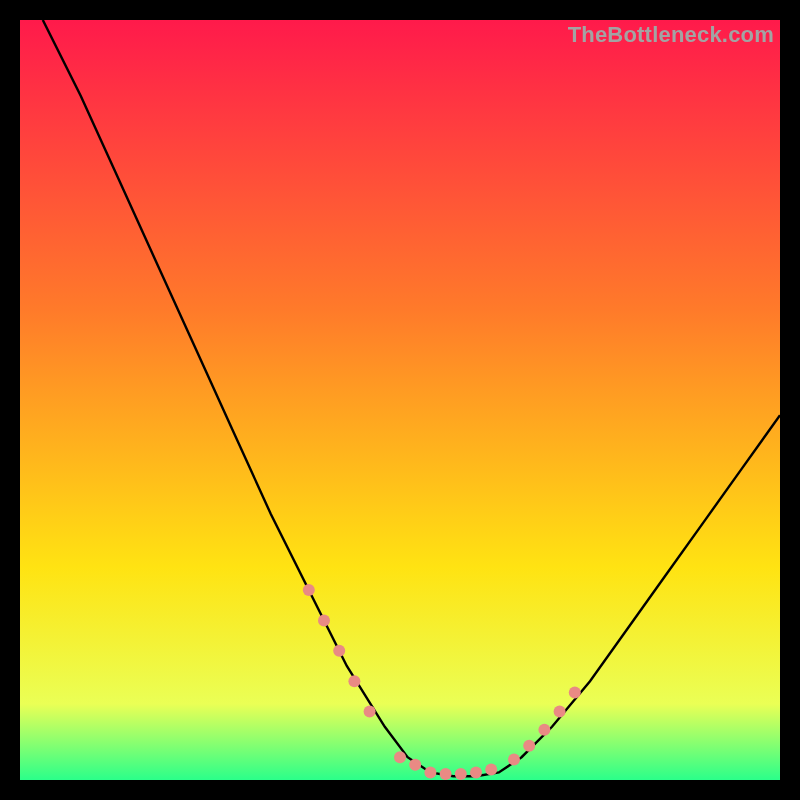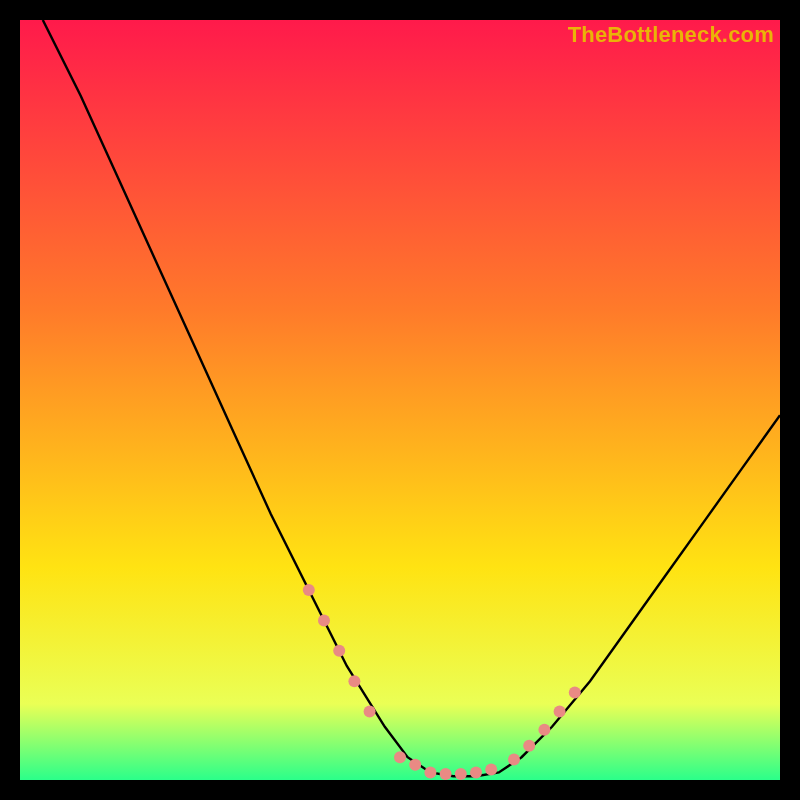--- a/index.html
+++ b/index.html
@@ -23,21 +23,21 @@
     position: absolute;
     left: 0;
     top: 0;
     width: 760px;
     height: 760px;
   }
   .watermark {
     position: absolute;
     top: 2px;
     right: 6px;
-    color: #eab308;
+    color: #a3a3a3;
     font-size: 22px;
     font-weight: 600;
     letter-spacing: 0.2px;
     z-index: 10;
   }
 </style>
 </head>
 <body>
 
 <div class="frame">

